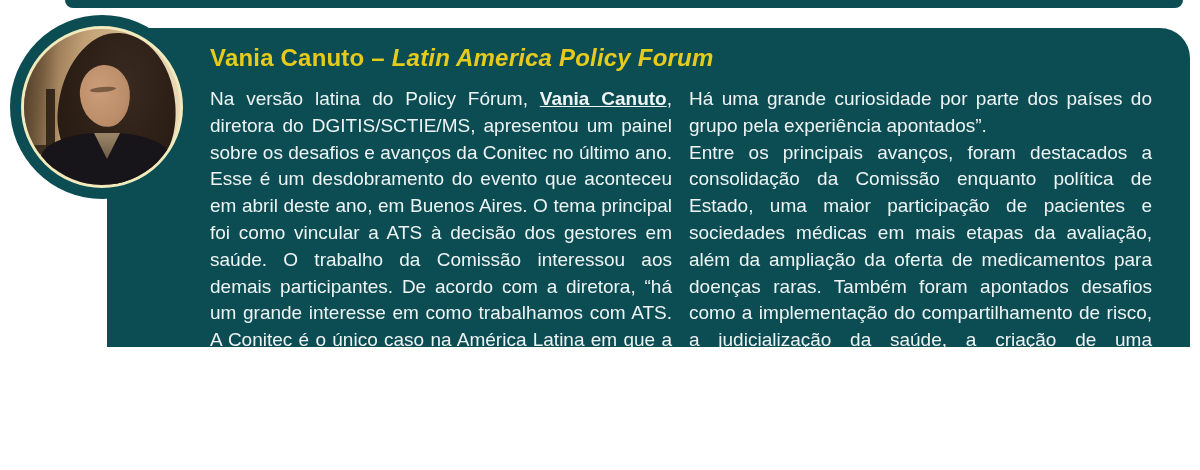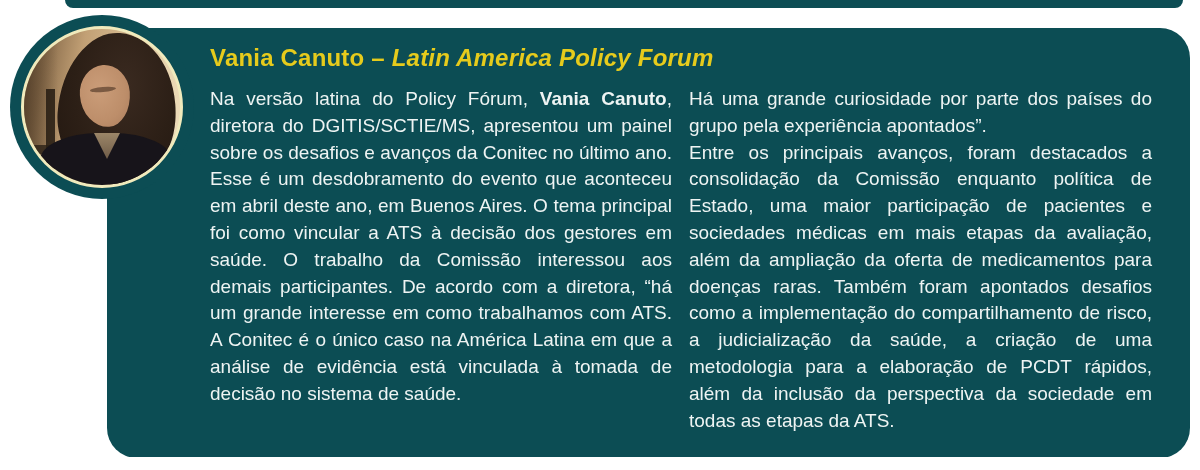--- a/index.html
+++ b/index.html
@@ -1,19 +1,19 @@
 <!DOCTYPE html>
 <html style="--teal: #0c4d54; --yellow: #e6cb1c; --text: #eef4f3; --ring: #f0eabc;"><head>
 <meta charset="utf-8">
 <style>
   html, body { margin: 0; padding: 0; background: #ffffff; }
   .stage {
     position: relative;
     width: 1200px;
-    height: 457px;
+    height: 347px;
     background: #ffffff;
     overflow: hidden;
     font-family: "Liberation Sans", "DejaVu Sans", sans-serif;
   }
 
   
   .top-strip {
     position: absolute;
     left: 65px; top: 0;
     width: 1118px; height: 8px;
@@ -96,21 +96,21 @@
     display: flex;
     gap: 17px;
     color: var(--text);
     font-size: 19px;
     line-height: 26.8px;
   }
   .col { text-align: justify; }
   .col p, p.col { margin: 0; }
   .col-left  { width: 462px; }
   .col-right { width: 463px; }
-  .col b { font-weight: 700; }
+  .col b { font-weight: 700; text-decoration: underline; }
 </style>
 </head>
 <body>
 
 <div class="stage">
 
   <div class="top-strip"></div>
 
   <svg class="card-shape" width="1200" height="470" viewBox="0 0 1200 470" aria-hidden="true">
     <rect x="107" y="28" width="1083" height="430" rx="30" fill="currentColor"></rect>

